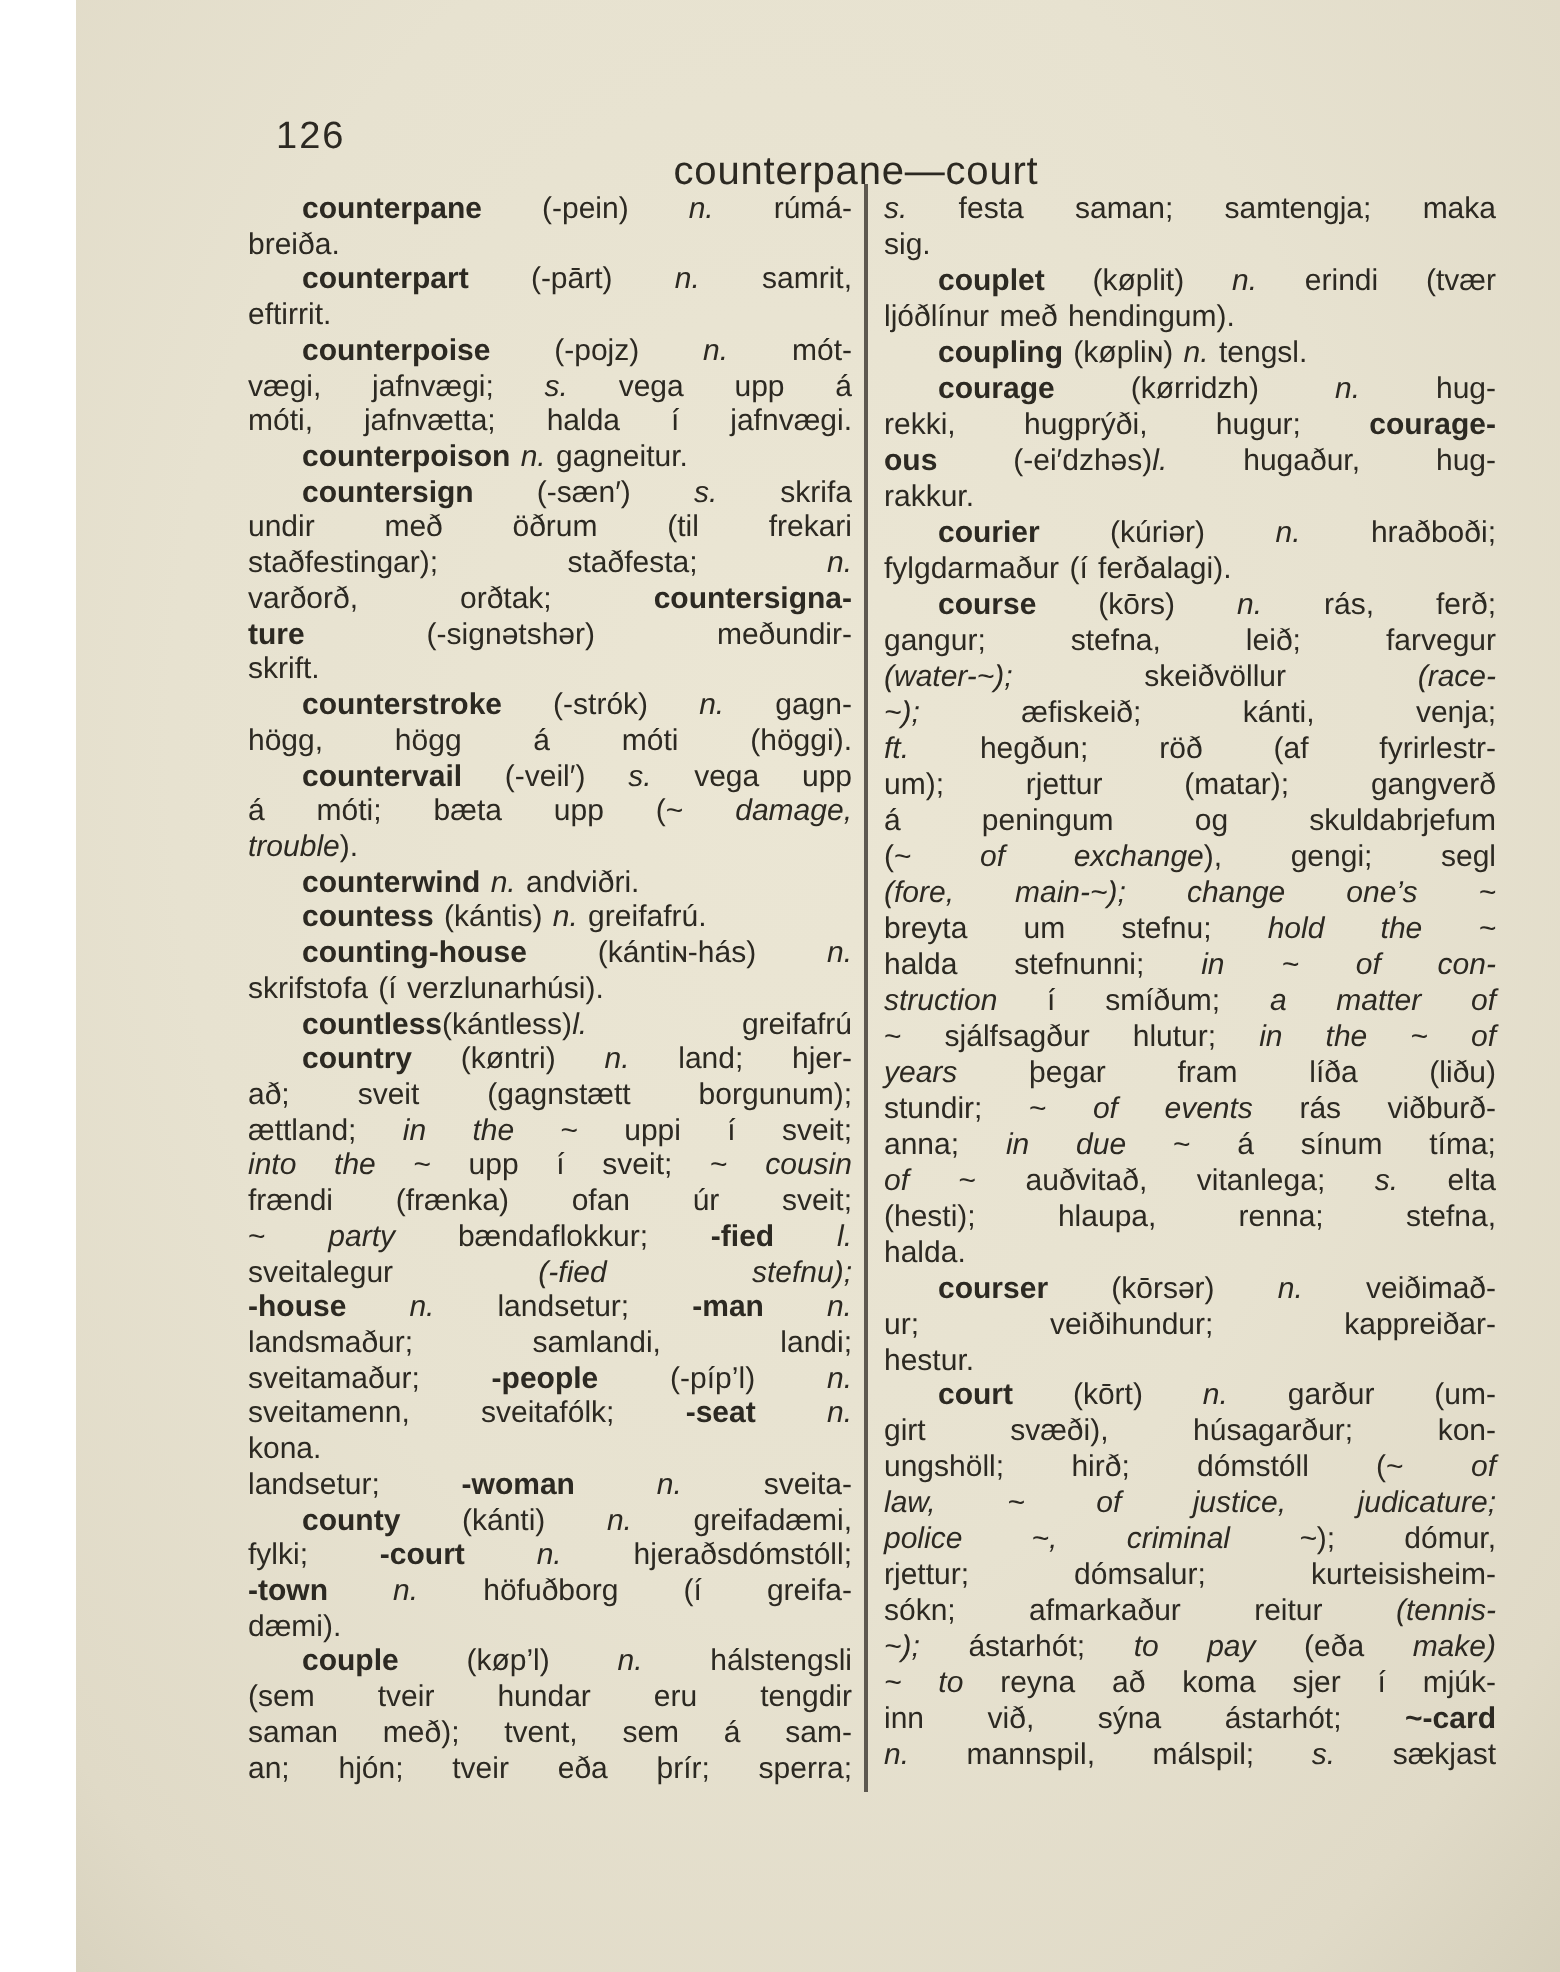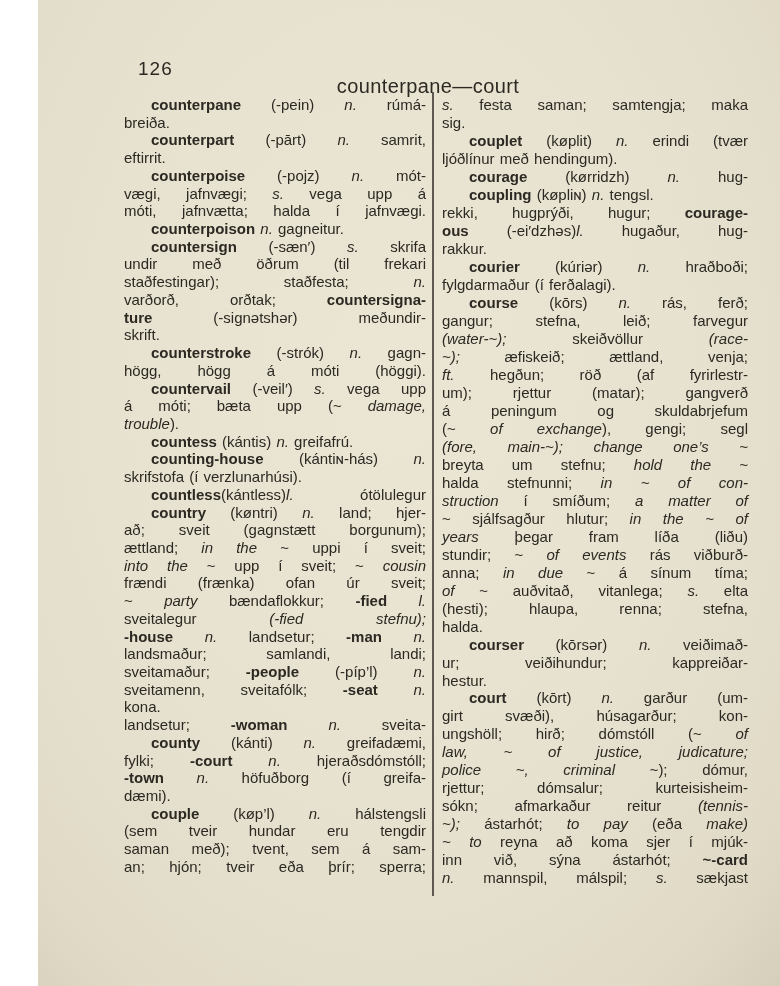--- a/index.html
+++ b/index.html
@@ -68,24 +68,25 @@
       <div class="line"><span>undir með öðrum (til frekari</span></div>
       <div class="line"><span>staðfestingar); staðfesta; </span><span class="it">n.</span></div>
       <div class="line"><span>varðorð, orðtak; </span><span class="hw">countersigna-</span></div>
       <div class="line"><span class="hw">ture</span><span> (-signətshər) meðundir-</span></div>
       <div class="line nj"><span>skrift.</span></div>
       <div class="line ind"><span class="hw">counterstroke</span><span> (-strók) </span><span class="it">n.</span><span> gagn-</span></div>
       <div class="line"><span>högg, högg á móti (höggi).</span></div>
       <div class="line ind"><span class="hw">countervail</span><span> (-veil′) </span><span class="it">s.</span><span> vega upp</span></div>
       <div class="line"><span>á móti; bæta upp (~ </span><span class="it">damage,</span></div>
       <div class="line nj"><span class="it">trouble</span><span>).</span></div>
+      <div class="line ind nj"><span class="hw">counterwind</span><span> </span><span class="it">n.</span><span> andviðri.</span></div>
       <div class="line ind nj"><span class="hw">countess</span><span> (kántis) </span><span class="it">n.</span><span> greifafrú.</span></div>
       <div class="line ind"><span class="hw">counting-house</span><span> (kántiɴ-hás) </span><span class="it">n.</span></div>
       <div class="line nj"><span>skrifstofa (í verzlunarhúsi).</span></div>
-      <div class="line ind"><span class="hw">countless</span><span>(kántless)</span><span class="it">l.</span><span> ótölulegur</span></div>
+      <div class="line ind"><span class="hw">countless</span><span>(kántless)</span><span class="it">l.</span><span> greifafrú</span></div>
       <div class="line ind"><span class="hw">country</span><span> (køntri) </span><span class="it">n.</span><span> land; hjer-</span></div>
       <div class="line"><span>að; sveit (gagnstætt borgunum);</span></div>
       <div class="line"><span>ættland; </span><span class="it">in the</span><span> ~ uppi í sveit;</span></div>
       <div class="line"><span class="it">into the</span><span> ~ upp í sveit; ~ </span><span class="it">cousin</span></div>
       <div class="line"><span>frændi (frænka) ofan úr sveit;</span></div>
       <div class="line"><span>~ </span><span class="it">party</span><span> bændaflokkur; </span><span class="hw">-fied</span><span> </span><span class="it">l.</span></div>
       <div class="line"><span>sveitalegur </span><span class="it">(-fied stefnu);</span></div>
       <div class="line"><span class="hw">-house</span><span> </span><span class="it">n.</span><span> landsetur; </span><span class="hw">-man</span><span> </span><span class="it">n.</span></div>
       <div class="line"><span>landsmaður; samlandi, landi;</span></div>
       <div class="line"><span>sveitamaður; </span><span class="hw">-people</span><span> (-píp’l) </span><span class="it">n.</span></div>
@@ -99,31 +100,31 @@
       <div class="line ind"><span class="hw">couple</span><span> (køp’l) </span><span class="it">n.</span><span> hálstengsli</span></div>
       <div class="line"><span>(sem tveir hundar eru tengdir</span></div>
       <div class="line"><span>saman með); tvent, sem á sam-</span></div>
       <div class="line"><span>an; hjón; tveir eða þrír; sperra;</span></div>
     </div>
   <div class="col col-right" id="col-right">
       <div class="line"><span class="it">s.</span><span> festa saman; samtengja; maka</span></div>
       <div class="line nj"><span>sig.</span></div>
       <div class="line ind"><span class="hw">couplet</span><span> (køplit) </span><span class="it">n.</span><span> erindi (tvær</span></div>
       <div class="line nj"><span>ljóðlínur með hendingum).</span></div>
+      <div class="line ind nj"><span class="hw">coupling</span><span> (køpliɴ) </span><span class="it">n.</span><span> tengsl.</span></div>
       <div class="line ind"><span class="hw">courage</span><span> (kørridzh) </span><span class="it">n.</span><span> hug-</span></div>
-      <div class="line ind nj"><span class="hw">coupling</span><span> (køpliɴ) </span><span class="it">n.</span><span> tengsl.</span></div>
       <div class="line"><span>rekki, hugprýði, hugur; </span><span class="hw">courage-</span></div>
       <div class="line"><span class="hw">ous</span><span> (-ei′dzhəs)</span><span class="it">l.</span><span> hugaður, hug-</span></div>
       <div class="line nj"><span>rakkur.</span></div>
       <div class="line ind"><span class="hw">courier</span><span> (kúriər) </span><span class="it">n.</span><span> hraðboði;</span></div>
       <div class="line nj"><span>fylgdarmaður (í ferðalagi).</span></div>
       <div class="line ind"><span class="hw">course</span><span> (kōrs) </span><span class="it">n.</span><span> rás, ferð;</span></div>
       <div class="line"><span>gangur; stefna, leið; farvegur</span></div>
       <div class="line"><span class="it">(water-~); </span><span>skeiðvöllur </span><span class="it">(race-</span></div>
-      <div class="line"><span class="it">~); </span><span>æfiskeið; ættland, venja;</span></div>
+      <div class="line"><span class="it">~); </span><span>æfiskeið; kánti, venja;</span></div>
       <div class="line"><span class="it">ft.</span><span> hegðun; röð (af fyrirlestr-</span></div>
       <div class="line"><span>um); rjettur (matar); gangverð</span></div>
       <div class="line"><span>á peningum og skuldabrjefum</span></div>
       <div class="line"><span>(~ </span><span class="it">of exchange</span><span>), gengi; segl</span></div>
       <div class="line"><span class="it">(fore, main-~); change one’s ~</span></div>
       <div class="line"><span>breyta um stefnu; </span><span class="it">hold the ~</span></div>
       <div class="line"><span>halda stefnunni; </span><span class="it">in ~ of con-</span></div>
       <div class="line"><span class="it">struction</span><span> í smíðum; </span><span class="it">a matter of</span></div>
       <div class="line"><span>~ sjálfsagður hlutur; </span><span class="it">in the ~ of</span></div>
       <div class="line"><span class="it">years</span><span> þegar fram líða (liðu)</span></div>

